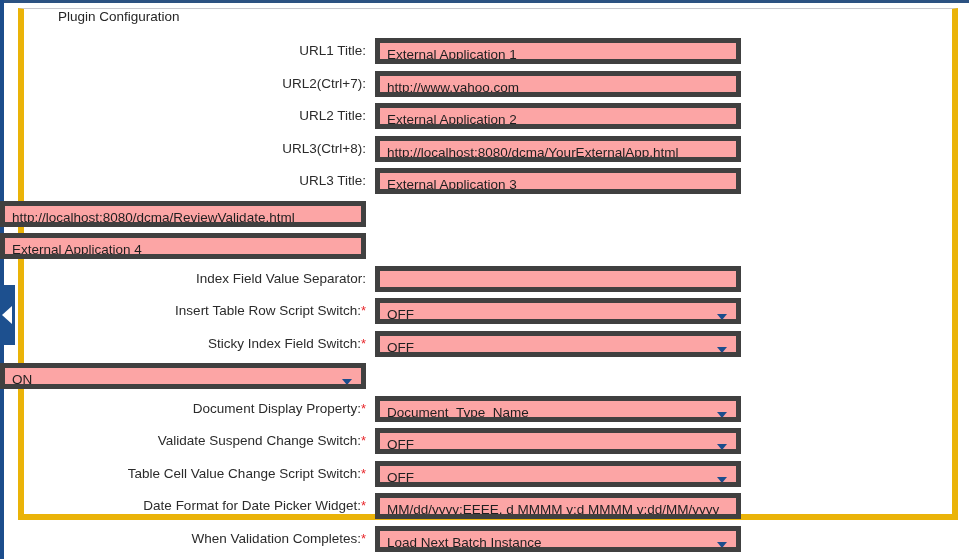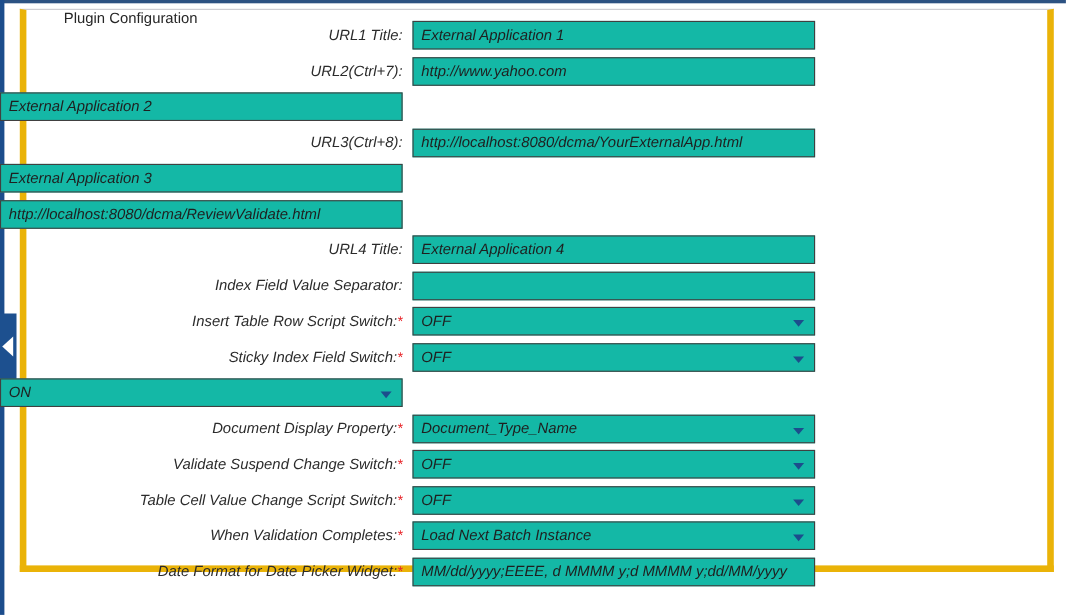--- a/index.html
+++ b/index.html
@@ -76,23 +76,22 @@
     font-size: 13.5px;
     color: #262626;
     line-height: 14px;
     white-space: nowrap;
   }
 
   
   #form {
     position: absolute;
     left: 0;
-    top: 19px;
+    top: 38px;
     width: 969px;
-    font-style: italic;
   }
   .row {
     position: relative;
     height: 32.5px;
     display: flex;
     align-items: flex-start;
   }
   .lbl {
     width: 375px;
     text-align: right;
@@ -105,22 +104,22 @@
   }
   .lbl .req {
     color: #e8272c;
     font-size: 13px;
   }
 
   .ctl {
     position: relative;
     height: 26px;
     box-sizing: border-box;
-    border: 1px solid #404040;
-    background: #14b8a6;
+    border: 5px solid #404040;
+    background: #fca5a5;
     font-size: 13.5px;
     color: #1f1f1f;
     line-height: 24px;
     padding: 0 7px;
     white-space: nowrap;
     overflow: hidden;
   }
   .ctl.text  { width: 366px; }
   .ctl.select { width: 366px; padding-right: 28px; }
 
@@ -152,34 +151,35 @@
 <div id="form">
     <div class="row">
       <div class="lbl"><span>URL1 Title:</span></div>
       <div class="ctl text"><span>External Application 1</span></div>
     </div>
     <div class="row">
       <div class="lbl"><span>URL2(Ctrl+7):</span></div>
       <div class="ctl text"><span>http://www.yahoo.com</span></div>
     </div>
     <div class="row">
+      <div class="lbl"><span>URL2 Title:</span></div>
       <div class="ctl text"><span>External Application 2</span></div>
     </div>
     <div class="row">
       <div class="lbl"><span>URL3(Ctrl+8):</span></div>
       <div class="ctl text"><span>http://localhost:8080/dcma/YourExternalApp.html</span></div>
     </div>
     <div class="row">
+      <div class="lbl"><span>URL3 Title:</span></div>
       <div class="ctl text"><span>External Application 3</span></div>
     </div>
     <div class="row">
       <div class="ctl text"><span>http://localhost:8080/dcma/ReviewValidate.html</span></div>
     </div>
     <div class="row">
-      <div class="lbl"><span>URL4 Title:</span></div>
       <div class="ctl text"><span>External Application 4</span></div>
     </div>
     <div class="row">
       <div class="lbl"><span>Index Field Value Separator:</span></div>
       <div class="ctl text"><span></span></div>
     </div>
     <div class="row">
       <div class="lbl"><span>Insert Table Row Script Switch:</span><span class="req">*</span></div>
       <div class="ctl select"><span>OFF</span><span class="arrow"></span></div>
     </div>
@@ -196,20 +196,20 @@
     </div>
     <div class="row">
       <div class="lbl"><span>Validate Suspend Change Switch:</span><span class="req">*</span></div>
       <div class="ctl select"><span>OFF</span><span class="arrow"></span></div>
     </div>
     <div class="row">
       <div class="lbl"><span>Table Cell Value Change Script Switch:</span><span class="req">*</span></div>
       <div class="ctl select"><span>OFF</span><span class="arrow"></span></div>
     </div>
     <div class="row">
+      <div class="lbl"><span>Date Format for Date Picker Widget:</span><span class="req">*</span></div>
+      <div class="ctl text"><span>MM/dd/yyyy;EEEE, d MMMM y;d MMMM y;dd/MM/yyyy</span></div>
+    </div>
+    <div class="row">
       <div class="lbl"><span>When Validation Completes:</span><span class="req">*</span></div>
       <div class="ctl select"><span>Load Next Batch Instance</span><span class="arrow"></span></div>
     </div>
-    <div class="row">
-      <div class="lbl"><span>Date Format for Date Picker Widget:</span><span class="req">*</span></div>
-      <div class="ctl text"><span>MM/dd/yyyy;EEEE, d MMMM y;d MMMM y;dd/MM/yyyy</span></div>
-    </div>
   </div>
 
 </body></html>

